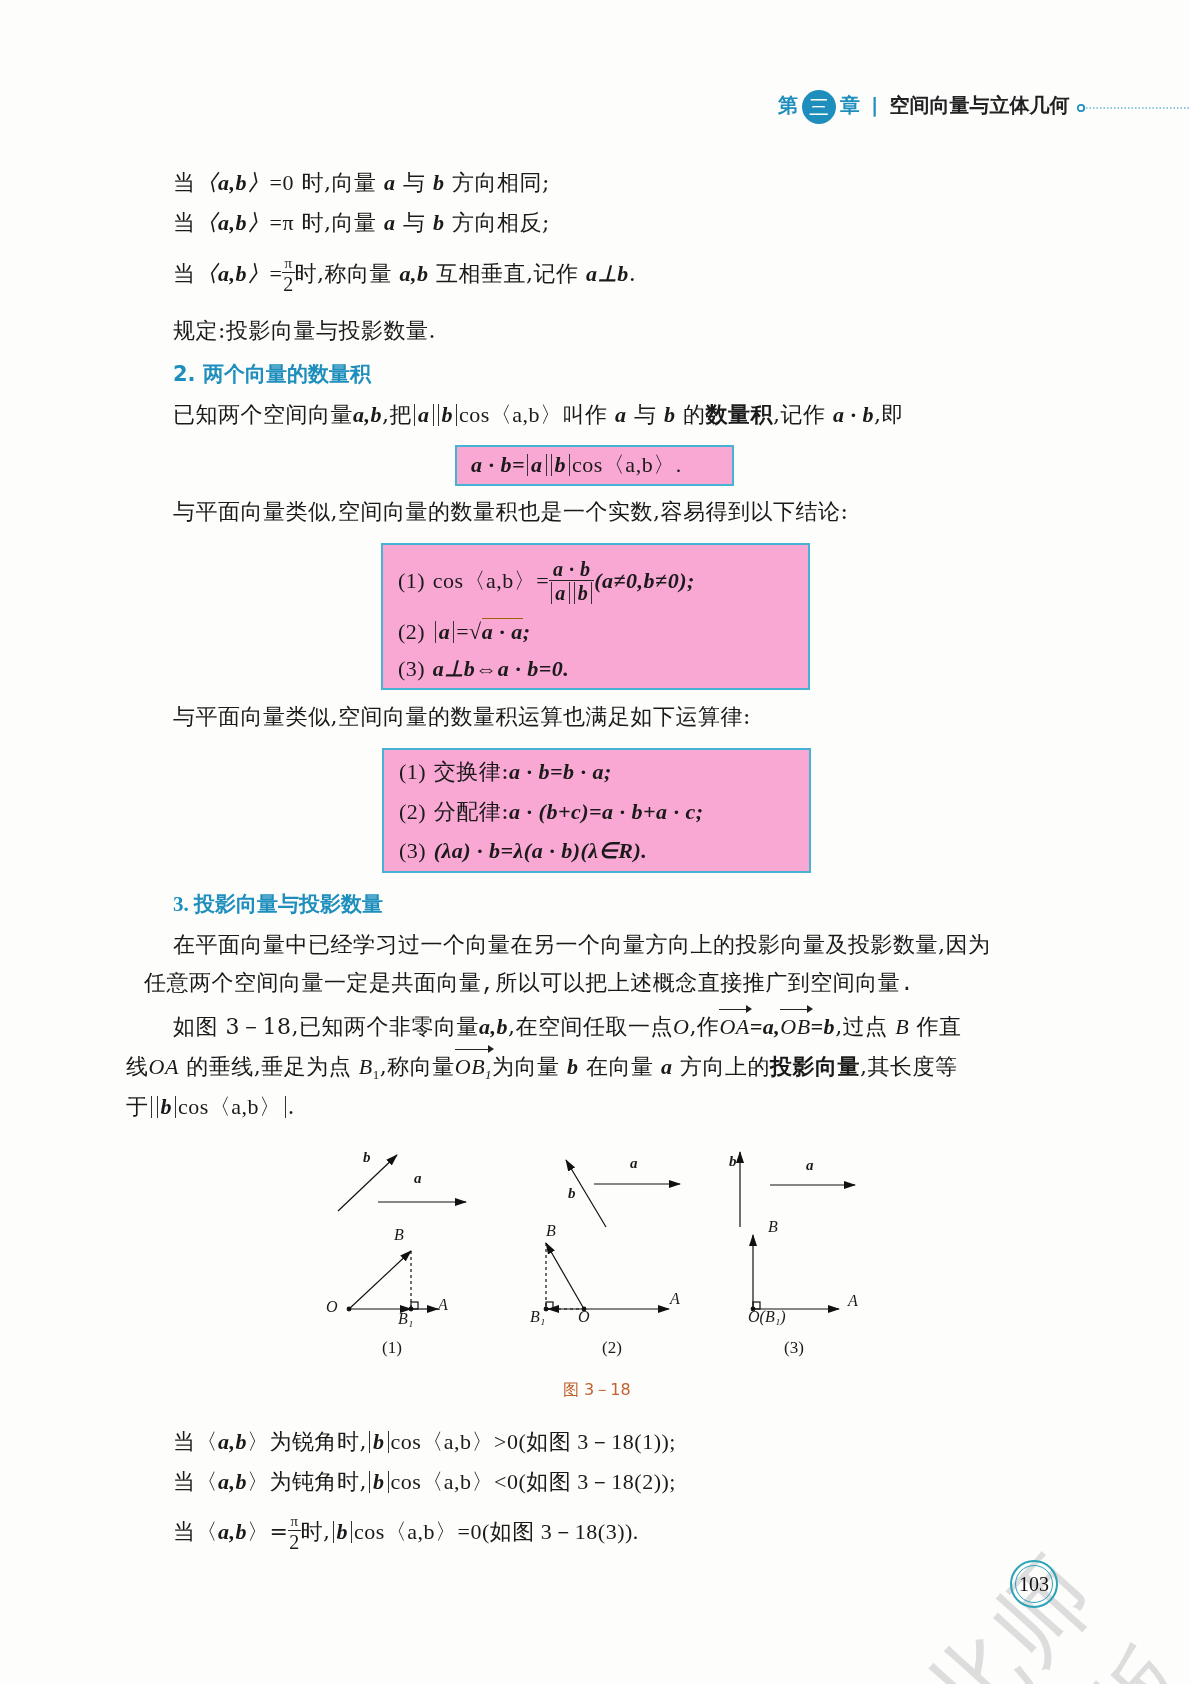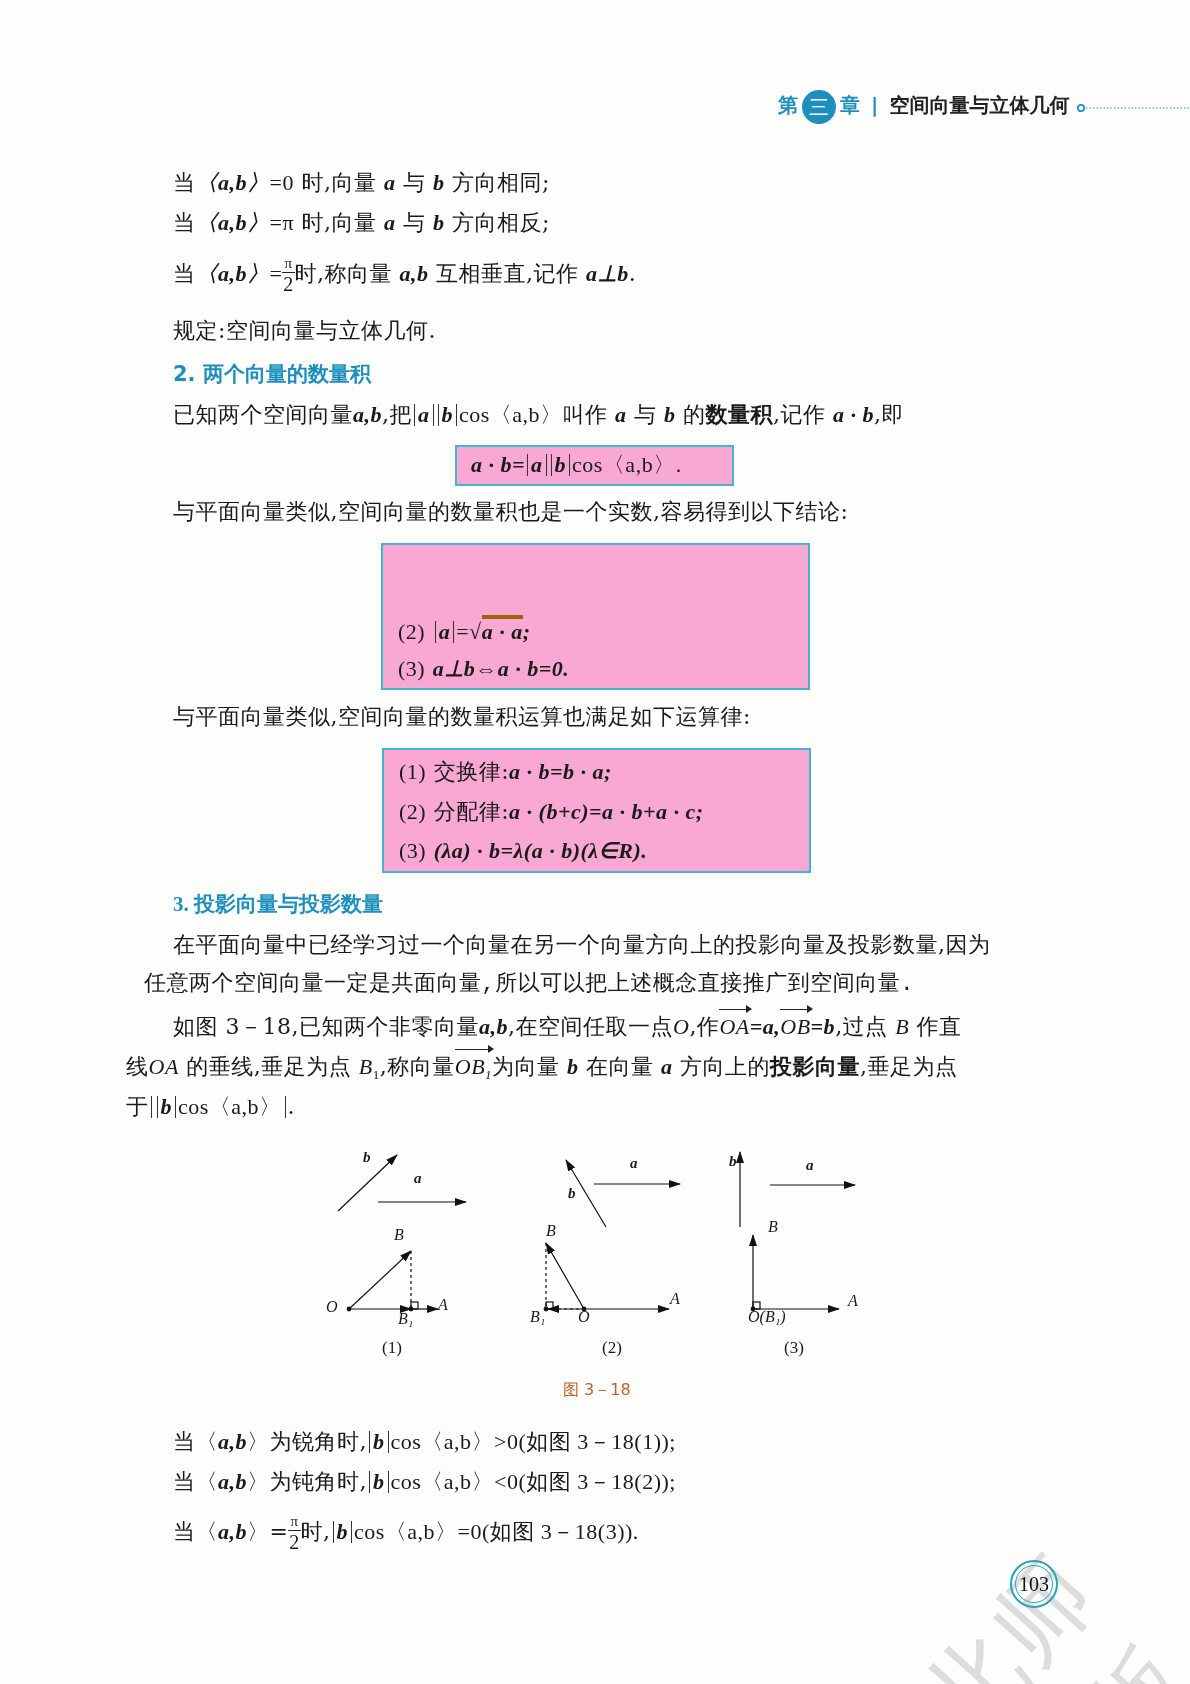--- a/index.html
+++ b/index.html
@@ -52,37 +52,41 @@
 
 <div class="line" style="left:173px; top:168px;">
   <span>当</span><span class="m">〈a,b〉</span><span class="rm">=0</span> <span>时,向量</span> <span class="m">a</span> <span>与</span> <span class="m">b</span> <span>方向相同;</span>
 </div>
 <div class="line" style="left:173px; top:208px;">
   <span>当</span><span class="m">〈a,b〉</span><span class="rm">=π</span> <span>时,向量</span> <span class="m">a</span> <span>与</span> <span class="m">b</span> <span>方向相反;</span>
 </div>
 <div class="line" style="left:173px; top:256px;">
   <span>当</span><span class="m">〈a,b〉</span><span class="rm">=</span><span class="frac"><span class="num">π</span><span class="den">2</span></span><span>时,称向量</span> <span class="m">a</span><span class="m">,</span><span class="m">b</span> <span>互相垂直,记作</span> <span class="m">a⊥b</span><span>.</span>
 </div>
-<div class="line" style="left:173px; top:316px;">规定:空间向量与立体几何.</div>
+<div class="line" style="left:173px; top:316px;">规定:投影向量与投影数量.</div>
 
 <div class="heading" style="left:173px; top:360px;">2. 两个向量的数量积</div>
 <div class="line" style="left:173px; top:400px;">
   <span>已知两个空间向量</span><span class="m">a,b</span><span>,把</span><span class="abs-bar m">a</span><span class="abs-bar m">b</span><span class="rm">cos〈a,b〉</span><span>叫作</span> <span class="m">a</span> <span>与</span> <span class="m">b</span> <span>的</span><span class="bold">数量积</span><span>,记作</span> <span class="m">a · b</span><span>,即</span>
 </div>
 <div class="box" style="left:455px; top:445px; width:275px; height:37px;">
   <div class="line" style="left:14px; top:3px;">
     <span class="m">a · b=</span><span class="abs-bar m">a</span><span class="abs-bar m">b</span><span class="rm">cos〈a,b〉.</span>
   </div>
 </div>
 
 <div class="line" style="left:173px; top:497px;">与平面向量类似,空间向量的数量积也是一个实数,容易得到以下结论:</div>
 <div class="box" style="left:381px; top:543px; width:425px; height:143px;">
+  <div class="line" style="left:15px; top:14px; line-height:40px;">
+    <span class="rm">(1)</span>
+    <span class="rm">cos〈a,b〉=</span><span class="frac frac2"><span class="num">a · b</span><span class="den"><span class="abs-bar m">a</span><span class="abs-bar m">b</span></span></span><span class="m">(a≠0,b≠0);</span>
+  </div>
   <div class="line" style="left:15px; top:72px;">
     <span class="rm">(2)</span>
-    <span class="abs-bar m">a</span><span class="rm">=</span><span class="rm">√</span><span class="m" style="border-top:4px solid #a16207;">a · a</span><span class="m">;</span>
+    <span class="abs-bar m">a</span><span class="rm">=</span><span class="rm">√</span><span class="m" style="border-top:1px solid #a16207;">a · a</span><span class="m">;</span>
   </div>
   <div class="line" style="left:15px; top:109px;">
     <span class="rm">(3)</span>
     <span class="m">a⊥b⇔a · b=0.</span>
   </div>
 </div>
 
 <div class="line" style="left:173px; top:702px;">与平面向量类似,空间向量的数量积运算也满足如下运算律:</div>
 <div class="box" style="left:382px; top:748px; width:425px; height:121px;text-align:center;">
   <div class="line" style="left:15px; top:7px;">
@@ -100,21 +104,21 @@
 </div>
 
 <div class="heading" style="left:173px; top:890px;font-family:Liberation Serif, serif;">3. 投影向量与投影数量</div>
 <div class="line" style="left:173px; top:930px;">在平面向量中已经学习过一个向量在另一个向量方向上的投影向量及投影数量,因为</div>
 <div class="line" style="left:144px; top:970px;font-family:Liberation Mono, monospace;">任意两个空间向量一定是共面向量,所以可以把上述概念直接推广到空间向量.</div>
 
 <div class="line" style="left:173px; top:1012px;">
   <span>如图 3－18,已知两个非零向量</span><span class="m">a,b</span><span>,在空间任取一点</span><span class="mi">O</span><span>,作</span><span class="mi over">OA</span><span class="m">=a,</span><span class="mi over">OB</span><span class="m">=b</span><span>,过点</span> <span class="mi">B</span> <span>作直</span>
 </div>
 <div class="line" style="left:126px; top:1052px;">
-  <span>线</span><span class="mi">OA</span> <span>的垂线,垂足为点</span> <span class="mi">B</span><sub class="rm">1</sub><span>,称向量</span><span class="mi over"><span>OB</span><sub class="rm">1</sub></span><span>为向量</span> <span class="m">b</span> <span>在向量</span> <span class="m">a</span> <span>方向上的</span><span class="bold">投影向量</span><span>,垂足为点</span>
+  <span>线</span><span class="mi">OA</span> <span>的垂线,垂足为点</span> <span class="mi">B</span><sub class="rm">1</sub><span>,称向量</span><span class="mi over"><span>OB</span><sub class="rm">1</sub></span><span>为向量</span> <span class="m">b</span> <span>在向量</span> <span class="m">a</span> <span>方向上的</span><span class="bold">投影向量</span><span>,其长度等</span>
 </div>
 <div class="line" style="left:126px; top:1092px;">
   <span>于</span><span class="abs-bar"><span class="abs-bar m">b</span><span class="rm">cos〈a,b〉</span></span><span>.</span>
 </div>
 
 <svg class="abs" style="left:320px; top:1140px;" width="560" height="230" viewBox="0 0 560 230">
   <defs>
     <marker id="ar" markerWidth="12" markerHeight="8" refX="11" refY="4" orient="auto" markerUnits="userSpaceOnUse">
       <path d="M0,0 L12,4 L0,8 Z" fill="#111"></path>
     </marker>

